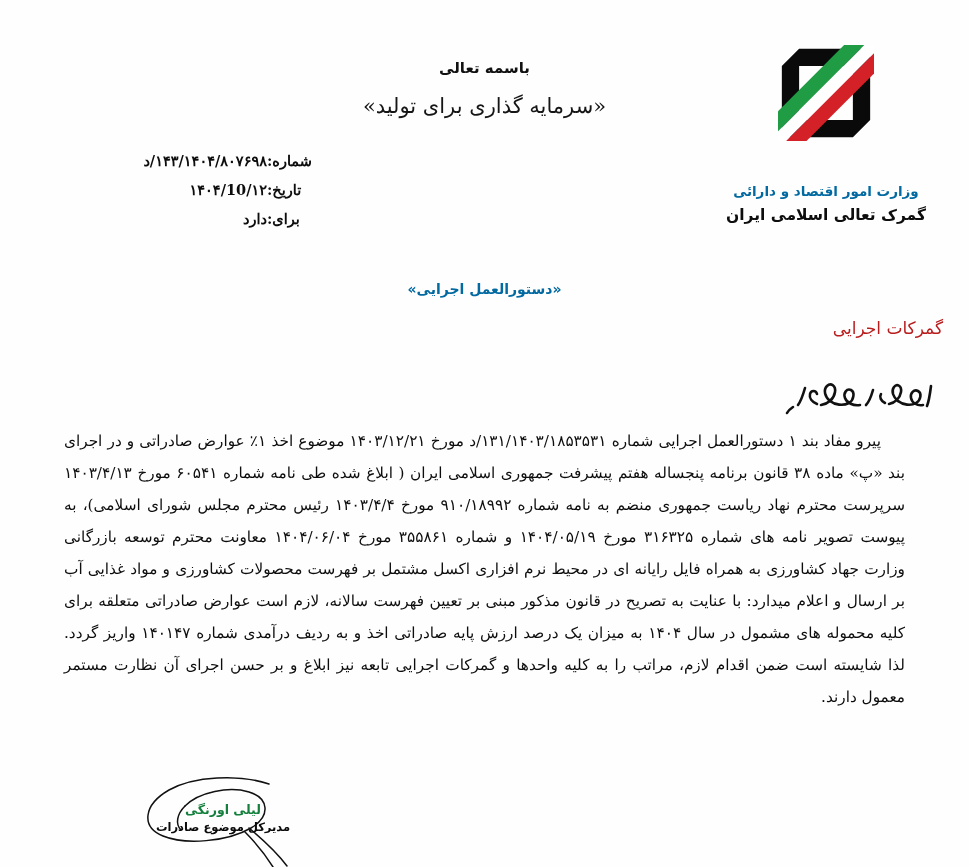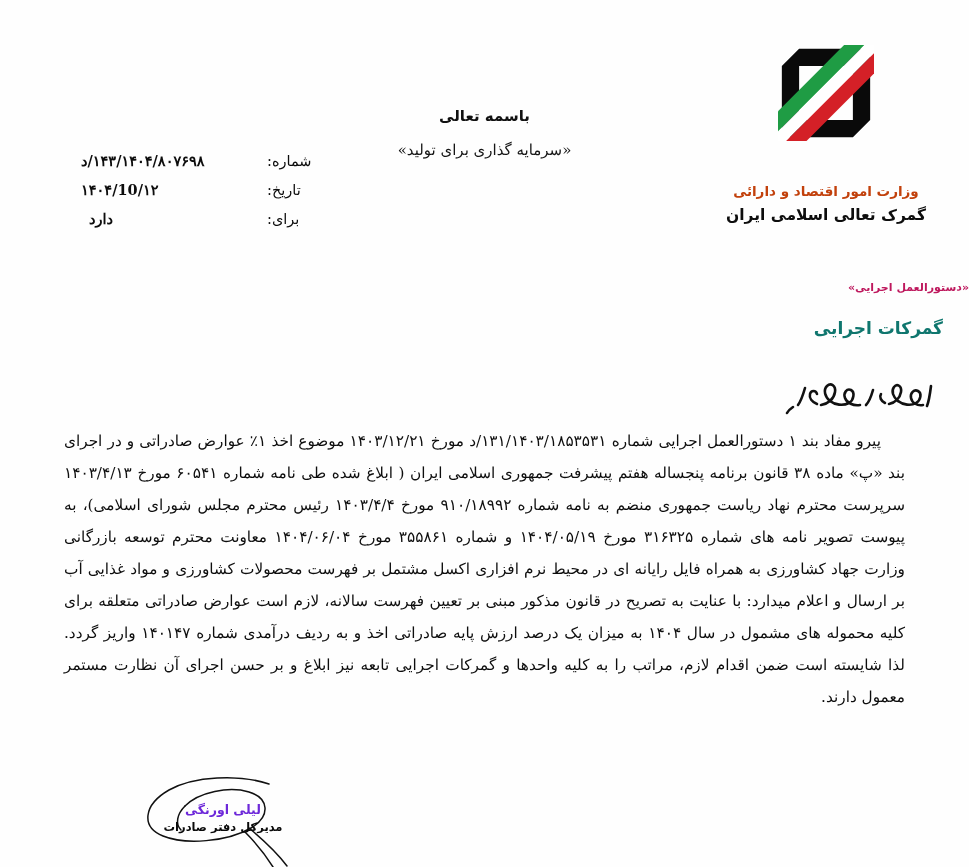--- a/index.html
+++ b/index.html
@@ -32,25 +32,24 @@
     right: 0;
     text-align: center;
     pointer-events: none;
   }
   .basmala {
     font-size: 15px;
     font-weight: bold;
     letter-spacing: 0.3px;
     line-height: 1.4;
     color: #111;
-    margin-top: 48px;
   }
   .motto {
     margin-top: 13px;
-    font-size: 15px;
+    font-size: 21px;
     font-family: "DejaVu Serif", "Liberation Serif", serif;
     color: #151515;
     line-height: 1.4;
   }
 
   
   .logo-block {
     position: absolute;
     top: 45px;
     right: 18px;
@@ -59,21 +58,21 @@
   }
   .emblem {
     width: 96px;
     height: 96px;
     margin: 0 auto 10px auto;
     display: block;
   }
   .ministry-line1 {
     font-size: 13.5px;
     font-weight: bold;
-    color: #c2410c;
+    color: #0369a1;
     line-height: 1.5;
     letter-spacing: 0.2px;
     margin-top: 40px;
   }
   .ministry-line2 {
     font-size: 15.5px;
     font-weight: bold;
     color: #0d0d0d;
     line-height: 1.6;
     margin-top: 2px;
@@ -92,58 +91,59 @@
   }
   .meta-row {
     display: flex;
     align-items: baseline;
     justify-content: flex-start;
     margin-bottom: 12px;
     direction: rtl;
   }
   .meta-label {
     width: 62px;
-    font-weight: normal;
+    font-weight: bold;
     text-align: left;
     flex: 0 0 62px;
   }
   .meta-value {
     flex: 1 1 auto;
-    text-align: left;
+    text-align: right;
     padding-left: 4px;
     font-weight: bold;
     white-space: nowrap;
     direction: ltr;
     unicode-bidi: plaintext;
   }
   .meta-value.rtl-val {
     direction: rtl;
     margin-left: 8px;
   }
 
   
   .doc-title {
     position: absolute;
     top: 281px;
     left: 0;
     right: 0;
-    font-size: 11px;
-    font-weight: bold;
-    color: #be185d;
+    text-align: center;
+    font-size: 14px;
+    font-weight: bold;
+    color: #0369a1;
     letter-spacing: 0.2px;
   }
 
   
   .recipient {
     position: absolute;
     top: 318px;
     right: 26px;
     font-size: 17px;
-    font-weight: bold;
-    color: #0f766e;
+    font-weight: normal;
+    color: #b91c1c;
     letter-spacing: 0.2px;
   }
 
   
   .salutation {
     position: absolute;
     top: 372px;
     right: 28px;
     width: 160px;
     height: 44px;
@@ -187,21 +187,21 @@
     position: absolute;
     top: 28px;
     right: 46px;
     width: 160px;
     text-align: center;
     line-height: 1.55;
   }
   .sig-name {
     font-size: 12.5px;
     font-weight: bold;
-    color: #6d28d9;
+    color: #15803d;
   }
   .sig-role {
     font-size: 11.5px;
     font-weight: bold;
     color: #0a0a0a;
   }
 </style>
 </head>
 <body>
 
@@ -281,17 +281,17 @@
       <g fill="none" stroke="#111111" stroke-width="1.5" stroke-linecap="round">
         <path d="M170,12 C140,2 95,4 70,18 C44,33 42,55 64,64 C86,73 128,70 152,56 C172,44 170,26 150,20
                  C130,14 100,20 86,34"></path>
         <path d="M150,56 C162,66 176,78 188,94"></path>
         <path d="M146,60 C156,70 166,82 174,95"></path>
         <path d="M86,34 C78,42 76,52 82,58"></path>
       </g>
     </svg>
     <div class="sig-names">
       <div class="sig-name">لیلی اورنگی</div>
-      <div class="sig-role">مدیرکل دفتر صادرات</div>
+      <div class="sig-role">مدیرکل موضوع صادرات</div>
     </div>
   </div>
 
 </div>
 
 </body></html>

